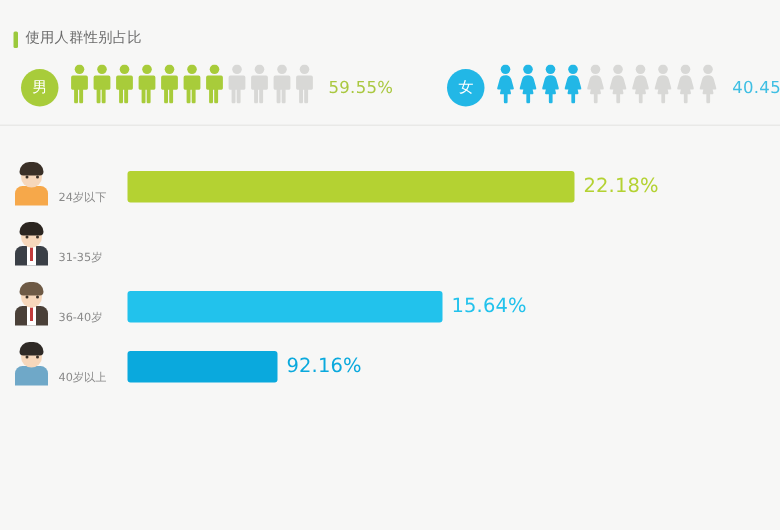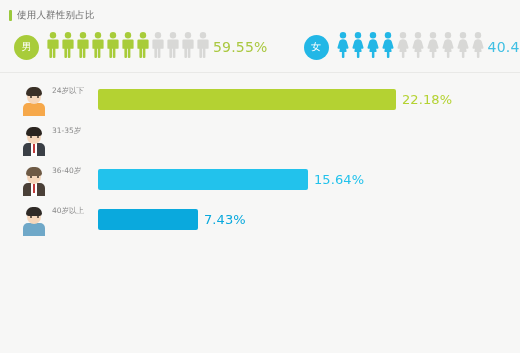--- a/index.html
+++ b/index.html
@@ -44,21 +44,21 @@
     white-space: nowrap;
   }
 
   .divider {
     height: 1px;
     background: #e9e9e7;
     margin: 0;
   }
 
   
-  #gender-section { padding-top: 6px; }
+  #gender-section { padding-top: 17px; }
   .gender-row {
     display: flex;
     align-items: center;
     padding: 8px 0 10px 0;
   }
   .gender-group {
     display: flex;
     align-items: center;
   }
   .gender-group.male { margin-left: 14px; }
@@ -80,37 +80,37 @@
 
   .people {
     display: flex;
     align-items: flex-end;
     margin-left: 8px;
   }
   .people .person { margin-right: 3px; }
   .people .person:last-child { margin-right: 0; }
 
   .pct {
-    font-size: 14px;
-    margin-left: 4px;
+    font-size: 11px;
+    margin-left: 10px;
     white-space: nowrap;
     letter-spacing: .2px;
     text-align: right;
   }
   .pct.male { color: #aac840; }
   .pct.female { color: #3fbfe3; }
 
   
   #age-section { padding-top: 7px; }
   .age-rows { padding-top: 6px; }
   .age-row {
     display: flex;
-    align-items: flex-start;
+    align-items: flex-end;
     height: 40px;
-    padding-left: 21px;
+    padding-left: 8px;
   }
   .avatar {
     width: 26px;
     height: 30px;
     position: relative;
     flex: 0 0 auto;
   }
   .age-label {
     font-size: 7.5px;
     color: #8a8a8a;
@@ -351,19 +351,19 @@
           <div class="avatar">
             <span class="av-body" style="background:#6fa8c8"></span>
             <span class="av-face"></span>
             <span class="av-hair" style="background:#2f2a26"></span>
             <span class="av-eye l"></span>
             <span class="av-eye r"></span>
           </div>
           <div class="age-label">40岁以上</div>
           <div class="bar-wrap">
             <div class="bar" style="width:100px;background:#0aa9dd"></div>
-            <span class="bar-value" style="color:#0aa9dd">7.43%</span>
+            <span class="bar-value" style="color:#0aa9dd">92.16%</span>
           </div>
         </div>
       </div>
   </div>
 
 </div>
 
 </body></html>

